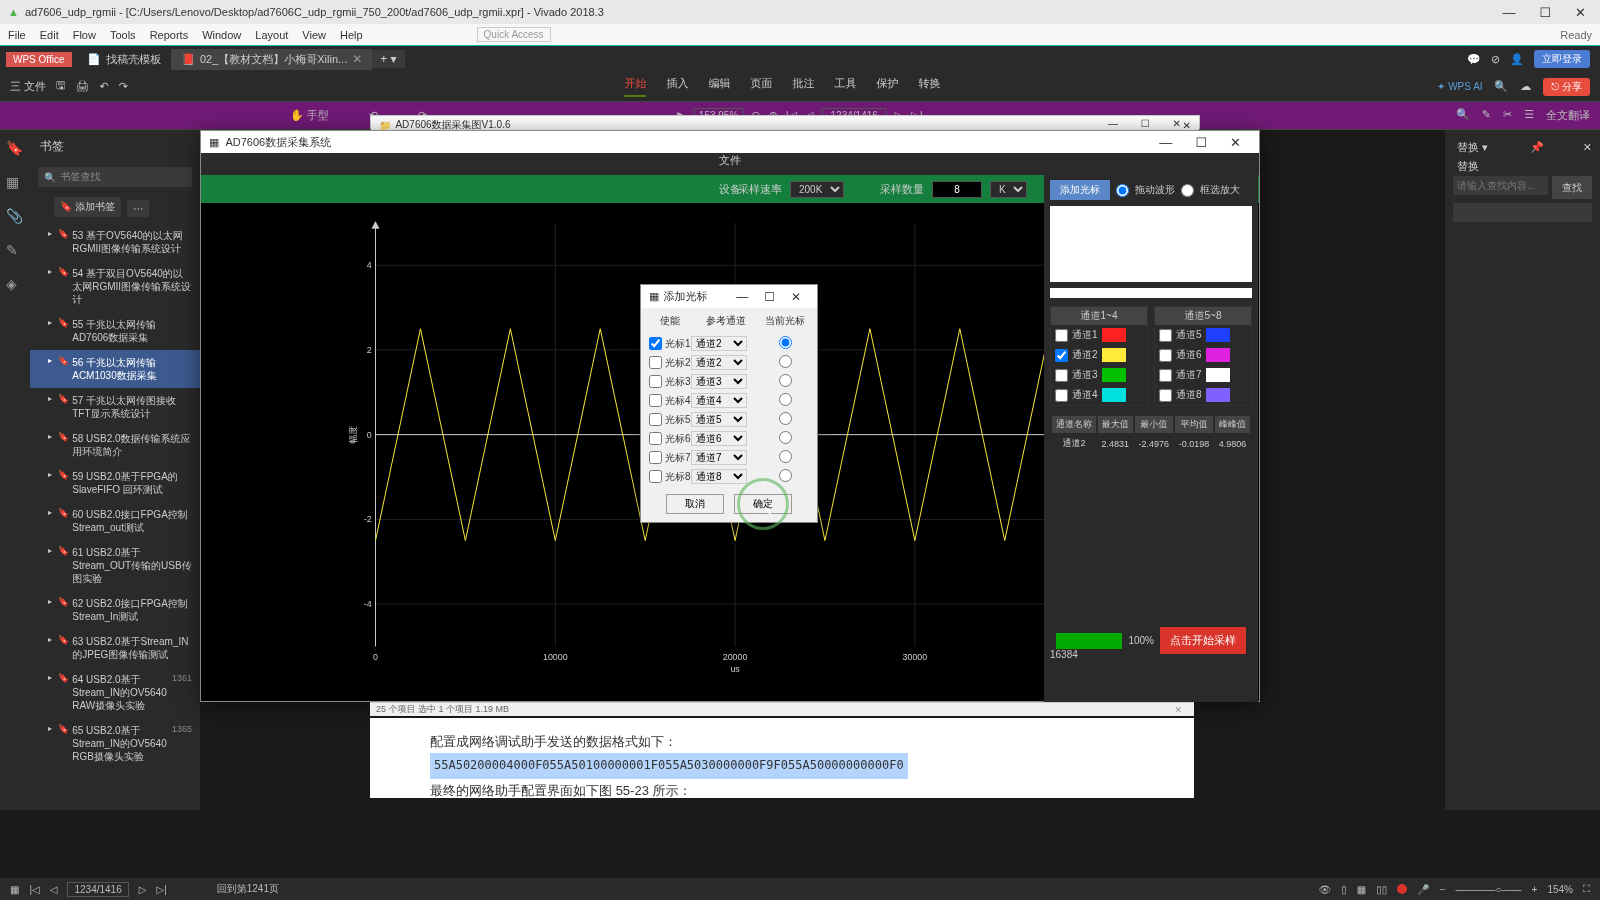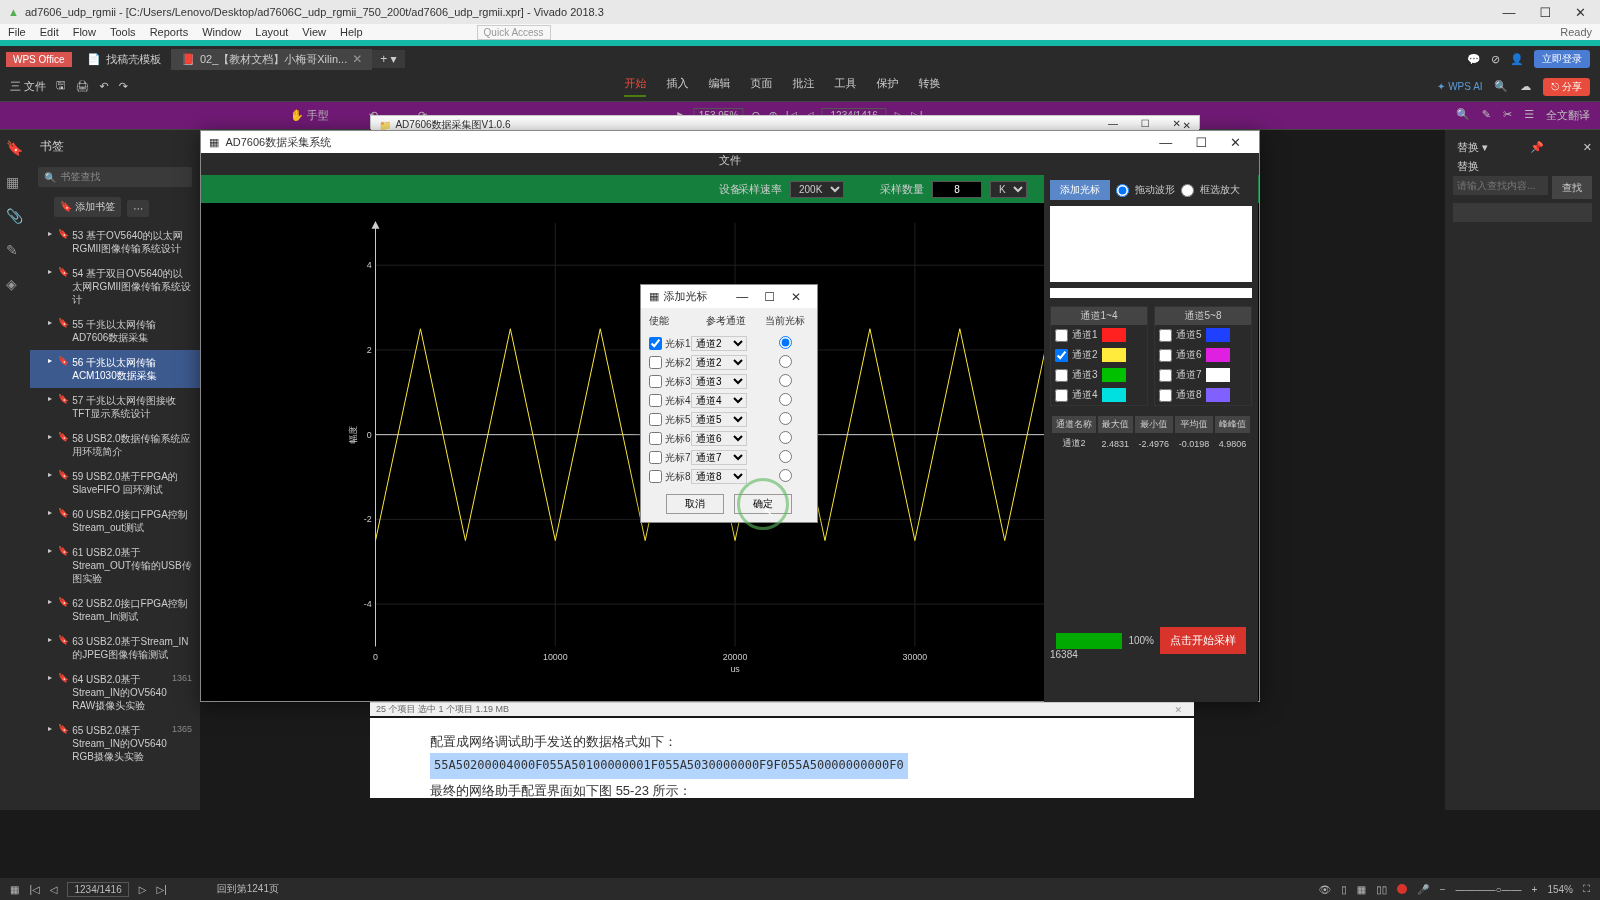--- a/index.html
+++ b/index.html
@@ -5,21 +5,21 @@
 * { margin: 0; padding: 0; box-sizing: border-box; font-family: "Microsoft YaHei", Arial, sans-serif; }
 body { background: #1a1a1a; width: 1600px; height: 900px; overflow: hidden; position: relative; }
 
 
 .vivado-title { background: #e8e8e8; height: 24px; display: flex; align-items: center; padding: 0 8px; font-size: 11px; color: #333; }
 .vivado-title .title-text { flex: 1; }
 .vivado-title .win-btns { display: flex; gap: 12px; font-size: 13px; }
 .vivado-title .win-btns span { cursor: pointer; padding: 0 6px; }
 
 
-.vivado-menu { background: #f7f7f7; height: 22px; display: flex; align-items: center; padding: 0 8px; font-size: 11px; color: #333; gap: 14px; border-bottom: 6px solid #14b8a6; }
+.vivado-menu { background: #f7f7f7; height: 22px; display: flex; align-items: center; padding: 0 8px; font-size: 11px; color: #333; gap: 14px; border-bottom: 1px solid #14b8a6; }
 .vivado-menu .quick { margin-left: 100px; color: #999; border: 1px solid #ccc; padding: 1px 6px; font-size: 10px; }
 .vivado-menu .ready { margin-left: auto; color: #666; }
 
 
 .wps-bar { background: #2a2a2a; height: 26px; display: flex; align-items: center; font-size: 11px; color: #ccc; }
 .wps-bar .wps-logo { background: #d9534f; color: #fff; padding: 2px 7px; font-size: 10px; margin: 0 6px; }
 .wps-tab { padding: 3px 10px; display: flex; align-items: center; gap: 5px; }
 .wps-tab.active { background: #444; }
 .wps-tab .close-x { color: #999; font-size: 12px; }
 .wps-bar .right-icons { margin-left: auto; display: flex; gap: 10px; padding-right: 10px; align-items: center; }
@@ -116,21 +116,21 @@
 .progress-bar { flex: 1; height: 16px; background: #0a0; }
 .start-btn { background: #d9342b; color: #fff; padding: 6px 10px; font-size: 11px; border: none; }
 .count-txt { font-size: 10px; color: #ccc; margin-bottom: 4px; }
 
 
 .cursor-dialog { position: absolute; left: 640px; top: 284px; width: 178px; background: #f0f0f0; border: 1px solid #888; box-shadow: 0 4px 16px rgba(0,0,0,0.4); font-size: 11px; }
 .cursor-dialog .dlg-title { background: #fff; padding: 4px 8px; display: flex; align-items: center; color: #333; font-size: 11px; }
 .cursor-dialog .dlg-title .title-txt { flex: 1; }
 .cursor-dialog .dlg-title span.btn { padding: 0 8px; cursor: pointer; font-size: 12px; }
 .cursor-dialog .dlg-hdr { display: flex; padding: 6px 8px; font-size: 10px; color: #333; }
-.cursor-dialog .dlg-hdr .col1 { width: 42px; }
+.cursor-dialog .dlg-hdr .col1 { width: 42px; text-align: center; }
 .cursor-dialog .dlg-hdr .col2 { width: 70px; text-align: center; }
 .cursor-dialog .dlg-hdr .col3 { flex: 1; text-align: center; }
 .cursor-dialog .dlg-row { display: flex; align-items: center; padding: 2px 8px; font-size: 10px; color: #333; }
 .cursor-dialog .dlg-row .col1 { width: 42px; display: flex; align-items: center; gap: 3px; }
 .cursor-dialog .dlg-row .col2 { width: 70px; }
 .cursor-dialog .dlg-row .col3 { flex: 1; text-align: center; }
 .cursor-dialog .dlg-row select { width: 56px; font-size: 10px; border: 1px solid #ccc; }
 .cursor-dialog .dlg-btns { display: flex; gap: 10px; padding: 8px; justify-content: center; }
 .cursor-dialog .dlg-btns button { padding: 2px 18px; font-size: 10px; border: 1px solid #999; background: #f0f0f0; }
 .cursor-dialog .confirm-btn { position: relative; }

